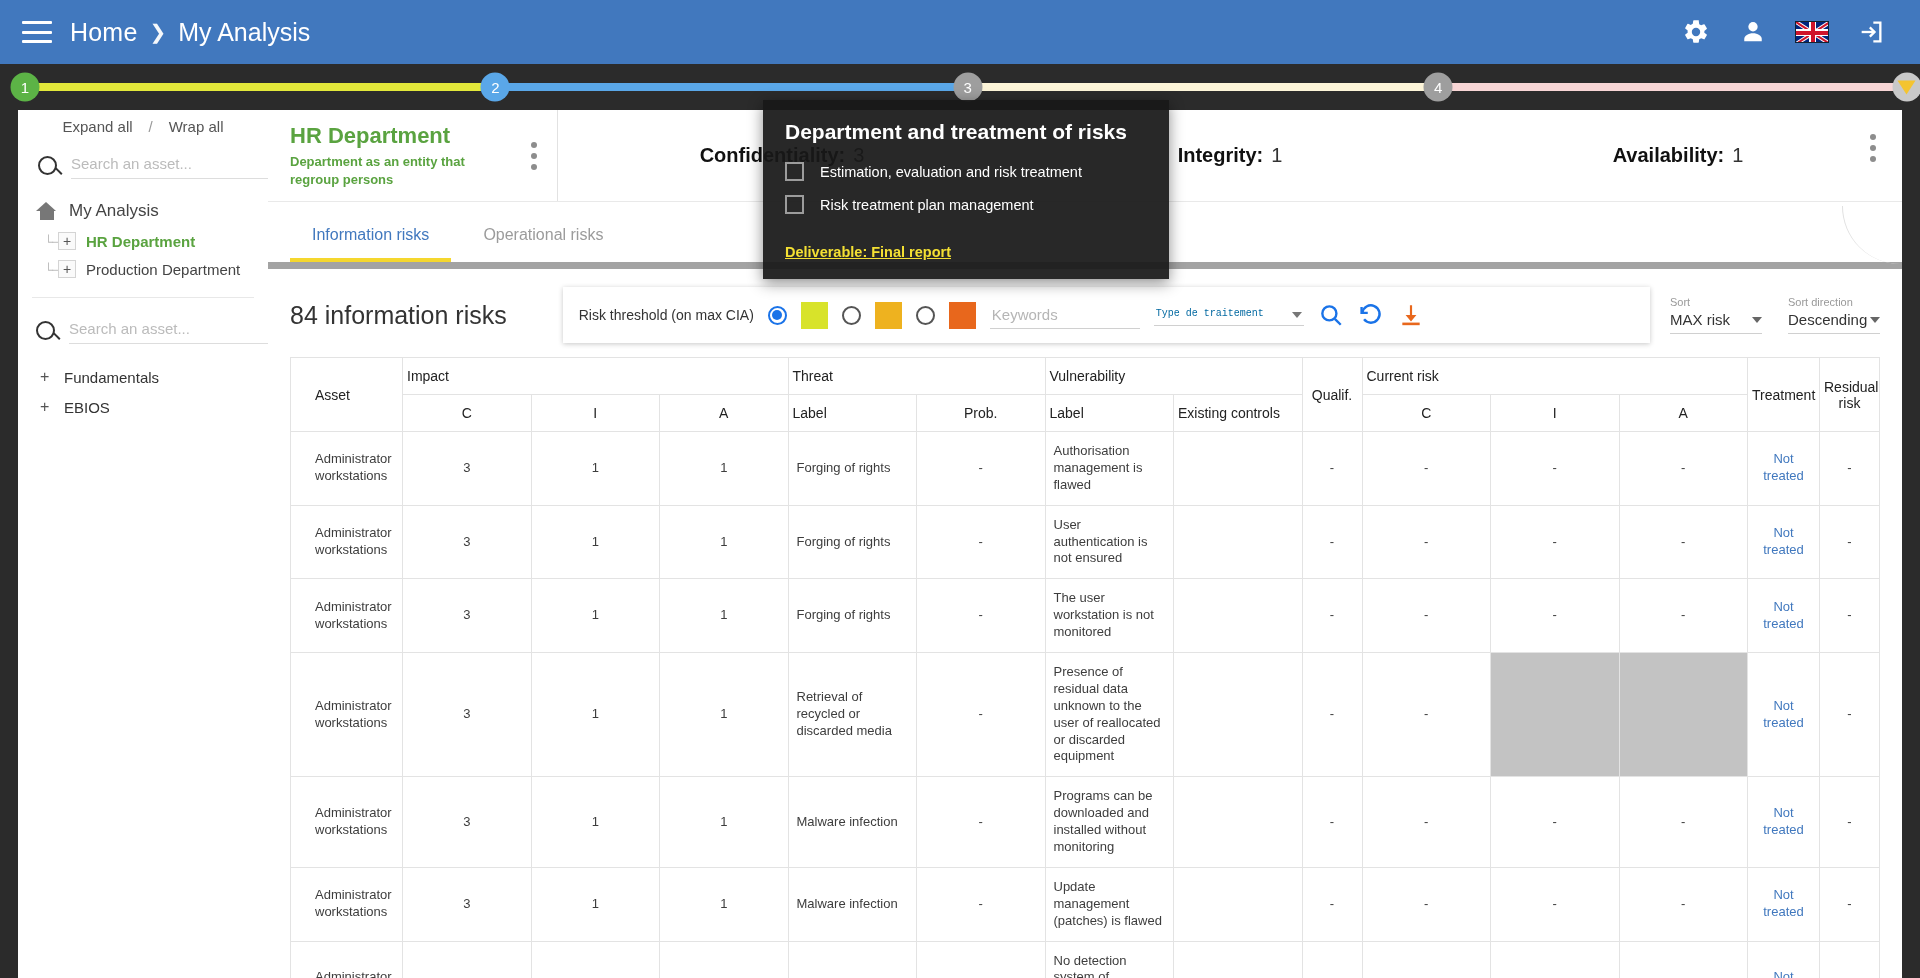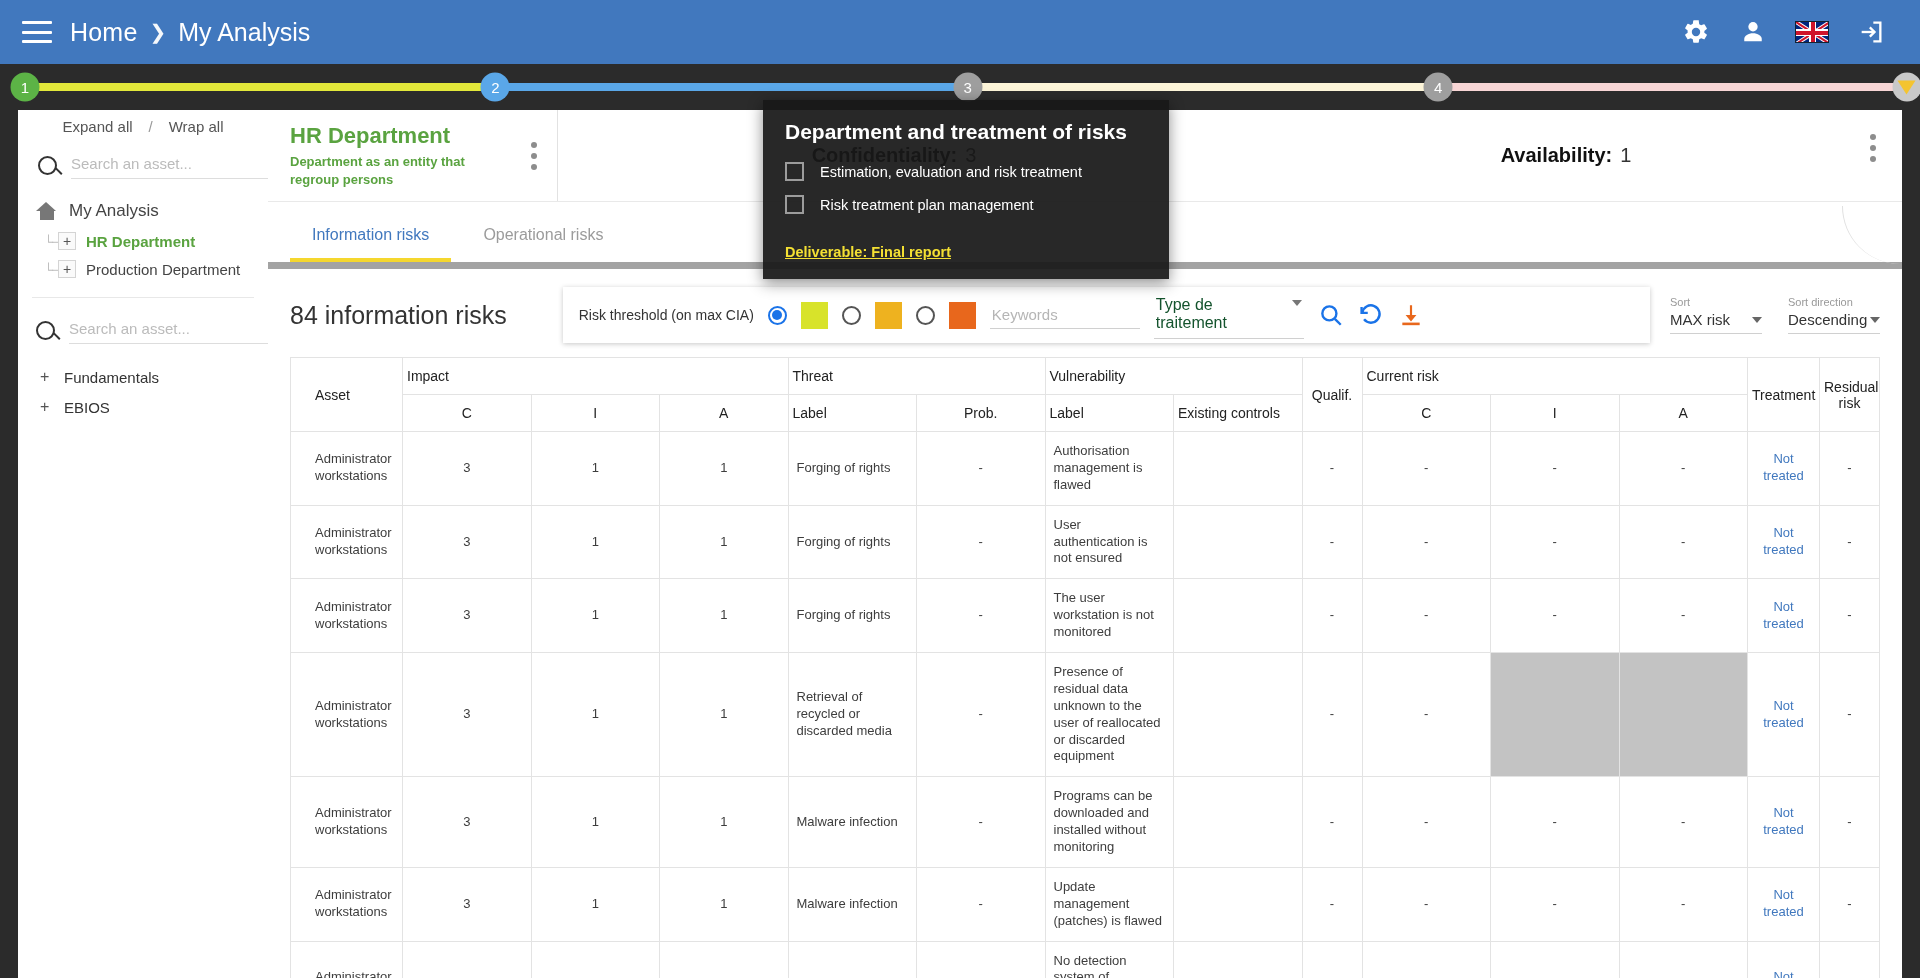--- a/index.html
+++ b/index.html
@@ -155,21 +155,21 @@
     flex-shrink: 0; }
   .radio.on { border-color: #1a73e8; }
   .radio.on::after { content: ""; width: 10px; height: 10px; border-radius: 50%;
     background: #1a73e8; }
   .swatch { width: 27px; height: 27px; flex-shrink: 0; }
   .kw-input { border: none; border-bottom: 1px solid #d0d0d0; font-size: 15px;
     color: #555; outline: none; padding: 4px 2px 5px; width: 150px;
     font-family: "Liberation Sans", sans-serif; }
   .kw-input::placeholder { color: #b5b5b5; }
   .select-wrap { position: relative; width: 150px; border-bottom: 1px solid #d0d0d0; }
-  .select-val { font-size: 16px; color: #14532d; padding: 4px 18px 6px 2px; }
+  .select-val { font-size: 10px; color: #0369a1; padding: 4px 18px 6px 2px; font-family: Liberation Mono, monospace; }
   .caret { position: absolute; right: 2px; top: 8px; width: 0; height: 0;
     border-left: 5px solid transparent; border-right: 5px solid transparent;
     border-top: 6px solid #777; }
   .tb-icon { cursor: pointer; flex-shrink: 0; display: flex; align-items: center; }
   .sortgrp { display: flex; gap: 26px; margin-left: 20px; }
   .sortbox { display: flex; flex-direction: column; min-width: 92px; }
   .sort-lab { font-size: 11px; color: #999; margin-bottom: 3px; }
   .sort-sel { display: flex; align-items: center; justify-content: space-between;
     border-bottom: 1px solid #d0d0d0; padding-bottom: 5px; cursor: pointer; }
   .sort-sel span { font-size: 15px; color: #333; }
@@ -333,20 +333,23 @@
         </div>
         <div class="kebab">
             <i></i>
             <i></i>
             <i></i>
           </div>
       </div>
       <div class="cia-box">
         <div class="cia">
           <span>Confidentiality:</span><span class="val">3</span>
+        </div>
+        <div class="cia">
+          <span>Integrity:</span><span class="val">1</span>
         </div>
         <div class="cia">
           <span>Availability:</span><span class="val">1</span>
         </div>
       </div>
     </div>
 
     <div class="corner-arc"></div>
     <div class="kebab head-kebab">
         <i></i>

